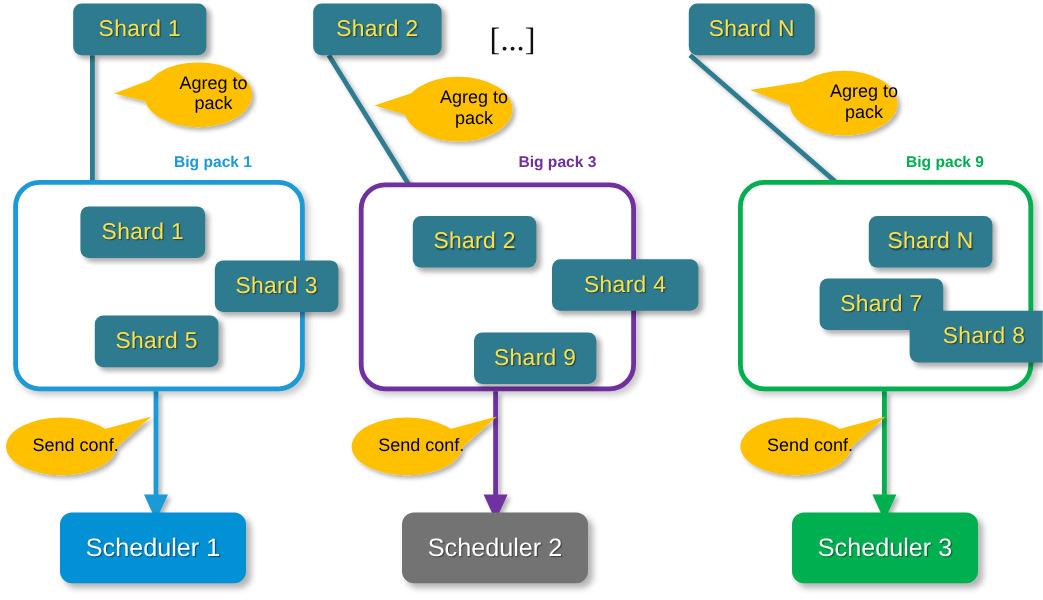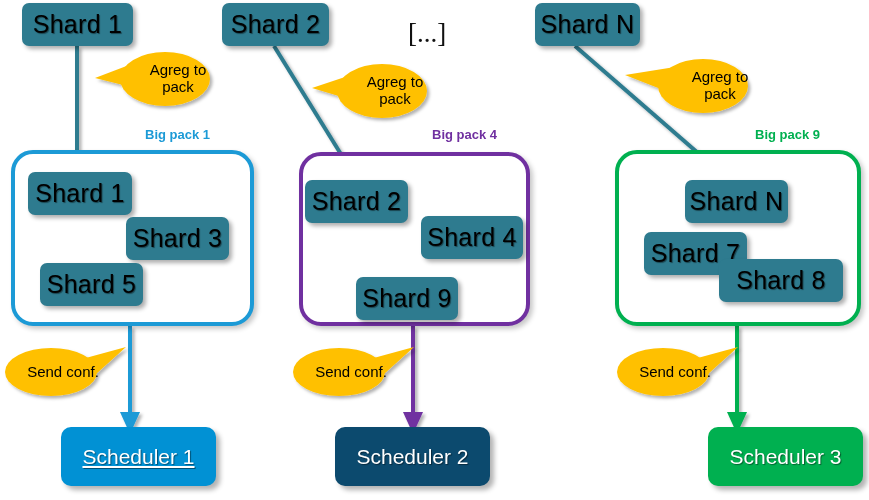--- a/index.html
+++ b/index.html
@@ -30,31 +30,32 @@
     pointer-events: none;
     z-index: 1;
   }
 
   
   .shard {
     position: absolute;
     box-sizing: border-box;
     background: #2E7B8F;
     border-radius: 7px;
-    color: #000000;
-    font-size: 25px;
+    color: #fde047;
+    font-size: 19px;
     line-height: 1;
     display: flex;
     align-items: center;
     justify-content: center;
     letter-spacing: 0.3px;
     text-shadow: 1px 1px 1px rgba(0,0,0,0.45);
     box-shadow: 3px 3px 4px rgba(0,0,0,0.32);
     z-index: 4;
     white-space: nowrap;
+    margin-left: 39px;
   }
   .shard.top-shard { z-index: 6; }
 
   
   .pack {
     position: absolute;
     box-sizing: border-box;
     background: #ffffff;
     border-radius: 22px;
     border: 4px solid #1C9AD6;
@@ -87,22 +88,22 @@
     line-height: 1;
     display: flex;
     align-items: center;
     justify-content: center;
     text-shadow: 1px 1px 1px rgba(0,0,0,0.45);
     box-shadow: 4px 4px 5px rgba(0,0,0,0.30);
     z-index: 4;
     white-space: nowrap;
   }
   .scheduler.s1 { background: #0191D4; }
-  .scheduler.s2 { background: #0c4a6e; }
-  .scheduler.s3 { background: #00B050; margin-left: 48px; }
+  .scheduler.s2 { background: #737373; }
+  .scheduler.s3 { background: #00B050; }
 
   
   .callout {
     position: absolute;
     z-index: 8;
   }
   .callout svg { display: block; overflow: visible; }
   .callout .ctext {
     position: absolute;
     left: 0; top: 0;
@@ -210,39 +211,39 @@
       <g filter="url(#softshadow)">
         <path d="M 0 20 L 50 12 L 46 38 Z" fill="#FFC000"></path>
         <ellipse cx="78" cy="31" rx="45" ry="27" fill="#FFC000"></ellipse>
       </g>
     </svg>
     <div class="ctext" style="padding-left:32px;">Agreg to
 pack</div>
   </div>
 
   <div class="pack-label l1" style="left:145px; top:128px;">Big pack 1</div>
-  <div class="pack-label l2" style="left:432px; top:128px;">Big pack 4</div>
+  <div class="pack-label l2" style="left:432px; top:128px;">Big pack 3</div>
   <div class="pack-label l3" style="left:755px; top:128px;">Big pack 9</div>
 
   <div class="pack p1" style="left:11px; top:150px; width:243px; height:176px;"></div>
   <div class="shard" style="left:28px; top:172px; width:104px; height:43px;">
     <span>Shard 1</span>
   </div>
-  <div class="shard" style="left:126px; top:217px; width:103px; height:43px;">
+  <div class="shard" style="left:140px; top:217px; width:103px; height:43px;">
     <span>Shard 3</span>
   </div>
   <div class="shard" style="left:40px; top:263px; width:103px; height:43px;">
     <span>Shard 5</span>
   </div>
 
   <div class="pack p2" style="left:299px; top:152px; width:231px; height:174px;"></div>
   <div class="shard" style="left:305px; top:180px; width:103px; height:43px;">
     <span>Shard 2</span>
   </div>
-  <div class="shard" style="left:421px; top:216px; width:102px; height:43px;">
+  <div class="shard" style="left:421px; top:216px; width:122px; height:43px;">
     <span>Shard 4</span>
   </div>
   <div class="shard" style="left:356px; top:277px; width:102px; height:43px;">
     <span>Shard 9</span>
   </div>
 
   <div class="pack p3" style="left:615px; top:150px; width:246px; height:176px;"></div>
   <div class="shard" style="left:685px; top:180px; width:103px; height:43px;">
     <span>Shard N</span>
   </div>
@@ -276,21 +277,21 @@
   <div class="callout" style="left:612px; top:343px; width:126px; height:58px;">
     <svg width="126" height="58" viewBox="0 0 126 58">
       <g filter="url(#softshadow)">
         <path d="M 126 4 L 82 16 L 86 40 Z" fill="#FFC000"></path>
         <ellipse cx="51" cy="29" rx="46" ry="24" fill="#FFC000"></ellipse>
       </g>
     </svg>
     <div class="ctext" style="padding-right:26px;">Send conf.</div>
   </div>
 
-  <div class="scheduler s1" style="left:61px; top:427px; width:155px; height:59px;text-decoration:underline;">
+  <div class="scheduler s1" style="left:50px; top:427px; width:155px; height:59px;">
     <span>Scheduler 1</span>
   </div>
   <div class="scheduler s2" style="left:335px; top:427px; width:155px; height:59px;">
     <span>Scheduler 2</span>
   </div>
   <div class="scheduler s3" style="left:660px; top:427px; width:155px; height:59px;">
     <span>Scheduler 3</span>
   </div>
 
 </div>

